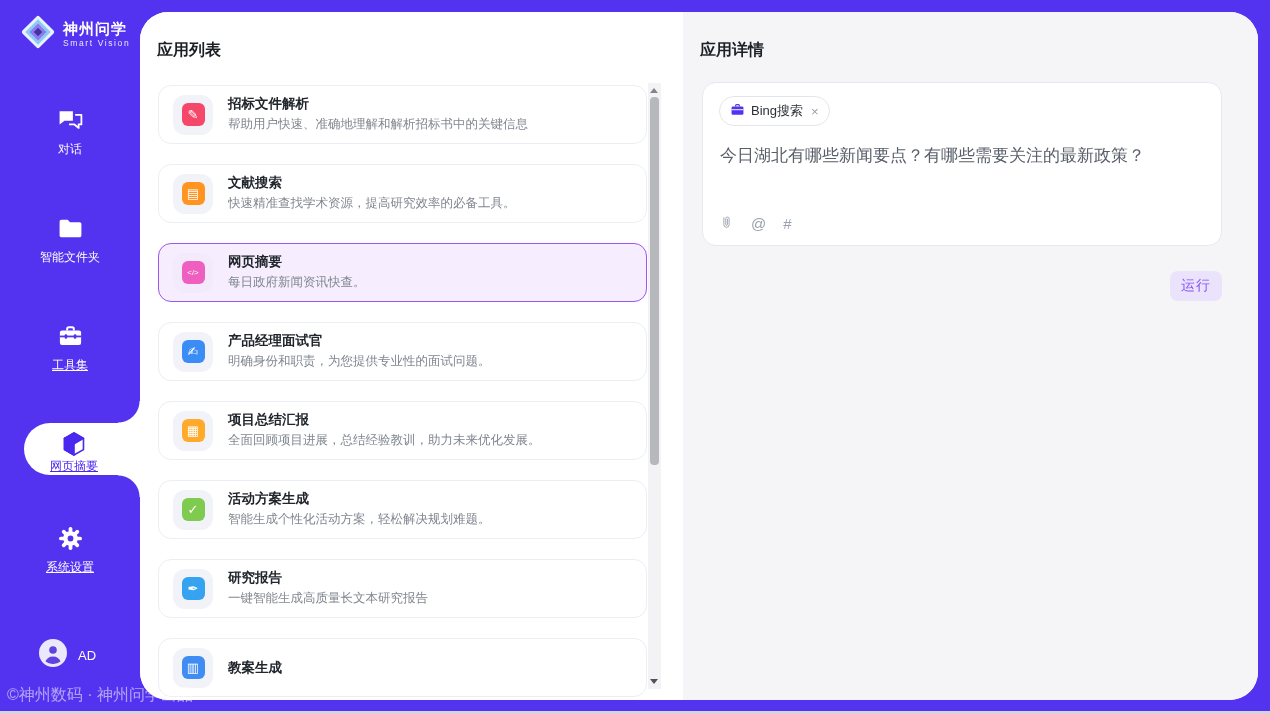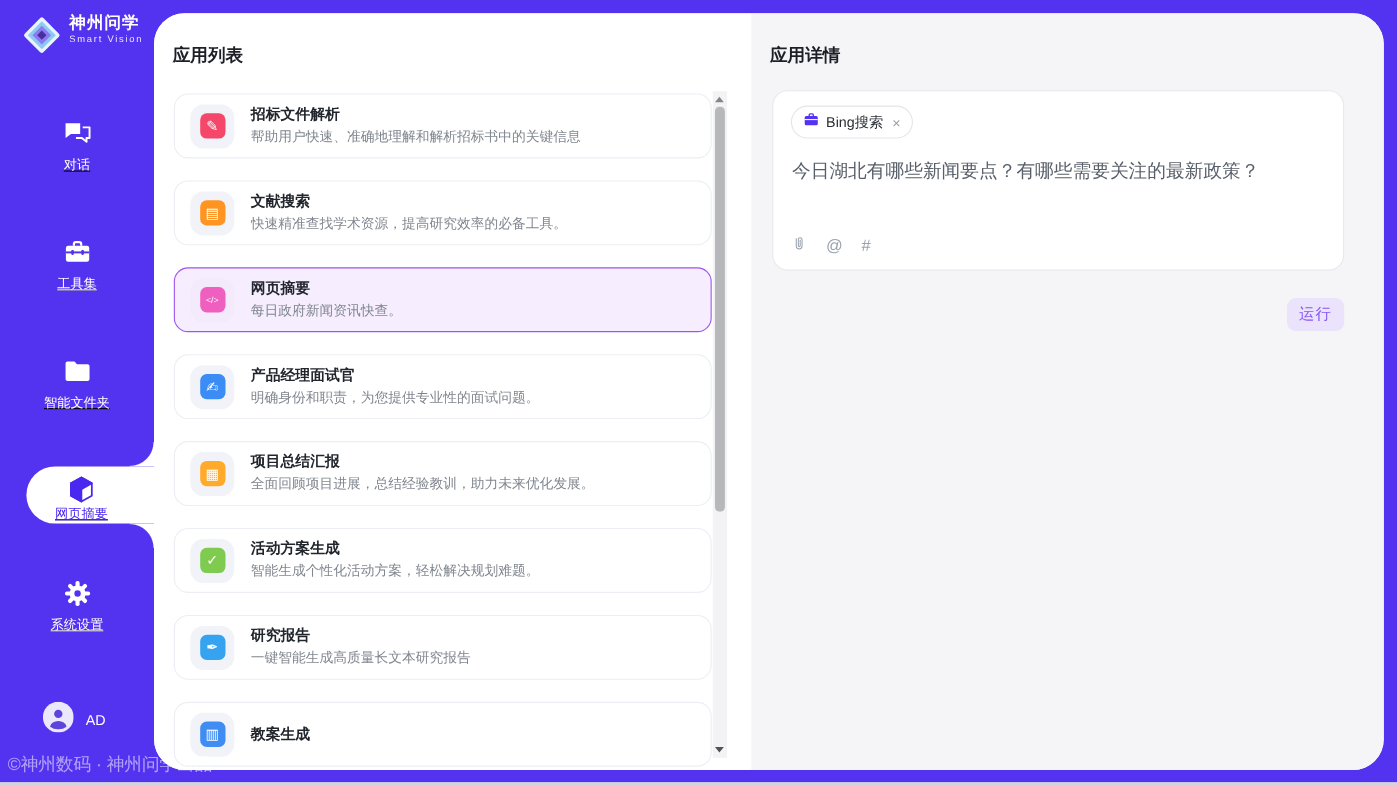--- a/index.html
+++ b/index.html
@@ -6,25 +6,25 @@
     --purple:#5433f0;
     --active-purple:#4b28f0;
   }
   *{margin:0;padding:0;box-sizing:border-box;}
   html,body{width:1270px;height:714px;overflow:hidden;}
   body{font-family:"Liberation Sans","DejaVu Sans",sans-serif;}
   .page{position:relative;width:1270px;height:714px;background:var(--purple);overflow:hidden;}
 
   
   .sidebar{position:absolute;left:0;top:0;width:140px;height:714px;z-index:2;}
-  .logo{display:flex;gap:5px;padding:12px 0 0 18px;}
+  .logo{display:flex;align-items:center;gap:5px;padding:12px 0 0 18px;}
   .logo-title{font-size:15px;font-weight:700;color:#fff;letter-spacing:1px;line-height:18px;}
   .logo-sub{font-size:8.5px;color:#e9e6ff;letter-spacing:1.6px;}
   .nav{margin-top:50px;display:flex;flex-direction:column;gap:56px;}
-  .nav-item{height:52px;display:flex;flex-direction:column;align-items:center;justify-content:space-between;cursor:pointer;text-decoration:underline;}
+  .nav-item{height:52px;display:flex;flex-direction:column;align-items:center;justify-content:space-between;cursor:pointer;}
   .nav-icon{height:28px;display:flex;align-items:center;justify-content:center;}
   .nav-label{font-size:12px;color:#fff;}
   .nav-label.underline{text-decoration:underline;}
   .nav-item.active{background:#fff;border-radius:34px 0 0 34px;margin:-7px 0 -7px 24px;padding:7px 16px 7px 0;position:relative;}
   .nav-item.active .nav-label{color:var(--active-purple);}
   .nav-item.active::before{content:"";position:absolute;right:0;top:-22px;width:22px;height:22px;
     background:radial-gradient(circle 22px at 0 0, var(--purple) 21px, #fff 22px);}
   .nav-item.active::after{content:"";position:absolute;right:0;bottom:-22px;width:22px;height:22px;
     background:radial-gradient(circle 22px at 0 100%, var(--purple) 21px, #fff 22px);}
   .sidebar-bottom{position:absolute;left:0;bottom:0;width:140px;}
@@ -99,37 +99,37 @@
               <path d="M2.5 4h12.8v9.2H7.2L2.5 16.8z" fill="#fff"></path>
               <path d="M17.5 7.5h6v9.3h-2.7l.1 3.4-4.1-3.4h-5.2" fill="none" stroke="#fff" stroke-width="1.7" stroke-linejoin="round"></path>
             </svg>
           </span>
           <span class="nav-label">对话</span>
         </div>
 
         <div class="nav-item">
           <span class="nav-icon">
             <svg viewBox="0 0 26 26" width="27" height="27">
+              <path d="M2.5 6.2c0-1 .8-1.7 1.7-1.7h6.1l2.2 2.4h9.3c1 0 1.7.8 1.7 1.7v11.2c0 1-.8 1.7-1.7 1.7H4.2c-1 0-1.7-.8-1.7-1.7z" fill="#fff"></path>
+            </svg>
+          </span>
+          <span class="nav-label">智能文件夹</span>
+        </div>
+
+        <div class="nav-item">
+          <span class="nav-icon">
+            <svg viewBox="0 0 26 26" width="27" height="27">
               <path d="M9.8 7.2V5.6c0-.9.7-1.6 1.6-1.6h3.2c.9 0 1.6.7 1.6 1.6v1.6" fill="none" stroke="#fff" stroke-width="1.9"></path>
               <rect x="2.8" y="7.2" width="20.4" height="14" rx="2" fill="#fff"></rect>
               <rect x="2.8" y="12.1" width="20.4" height="1.7" fill="#5433f0"></rect>
               <rect x="7.4" y="10.8" width="2.4" height="4.4" rx="1" fill="#5433f0"></rect>
               <rect x="16.2" y="10.8" width="2.4" height="4.4" rx="1" fill="#5433f0"></rect>
             </svg>
           </span>
           <span class="nav-label underline">工具集</span>
-        </div>
-
-        <div class="nav-item">
-          <span class="nav-icon">
-            <svg viewBox="0 0 26 26" width="27" height="27">
-              <path d="M2.5 6.2c0-1 .8-1.7 1.7-1.7h6.1l2.2 2.4h9.3c1 0 1.7.8 1.7 1.7v11.2c0 1-.8 1.7-1.7 1.7H4.2c-1 0-1.7-.8-1.7-1.7z" fill="#fff"></path>
-            </svg>
-          </span>
-          <span class="nav-label">智能文件夹</span>
         </div>
 
         <div class="nav-item active">
           <span class="nav-icon">
             <svg viewBox="0 0 26 26" width="28" height="28">
               <g stroke="#4b28f0" stroke-width="1.5" stroke-linejoin="round">
                 <path d="M13 2.8l8.8 5v10.4l-8.8 5-8.8-5V7.8z" fill="#fff"></path>
                 <path d="M13 2.8l8.8 5L13 12.8 4.2 7.8z" fill="#4b28f0"></path>
                 <path d="M4.2 7.8l8.8 5v10.4l-8.8-5z" fill="#4b28f0"></path>
               </g>

